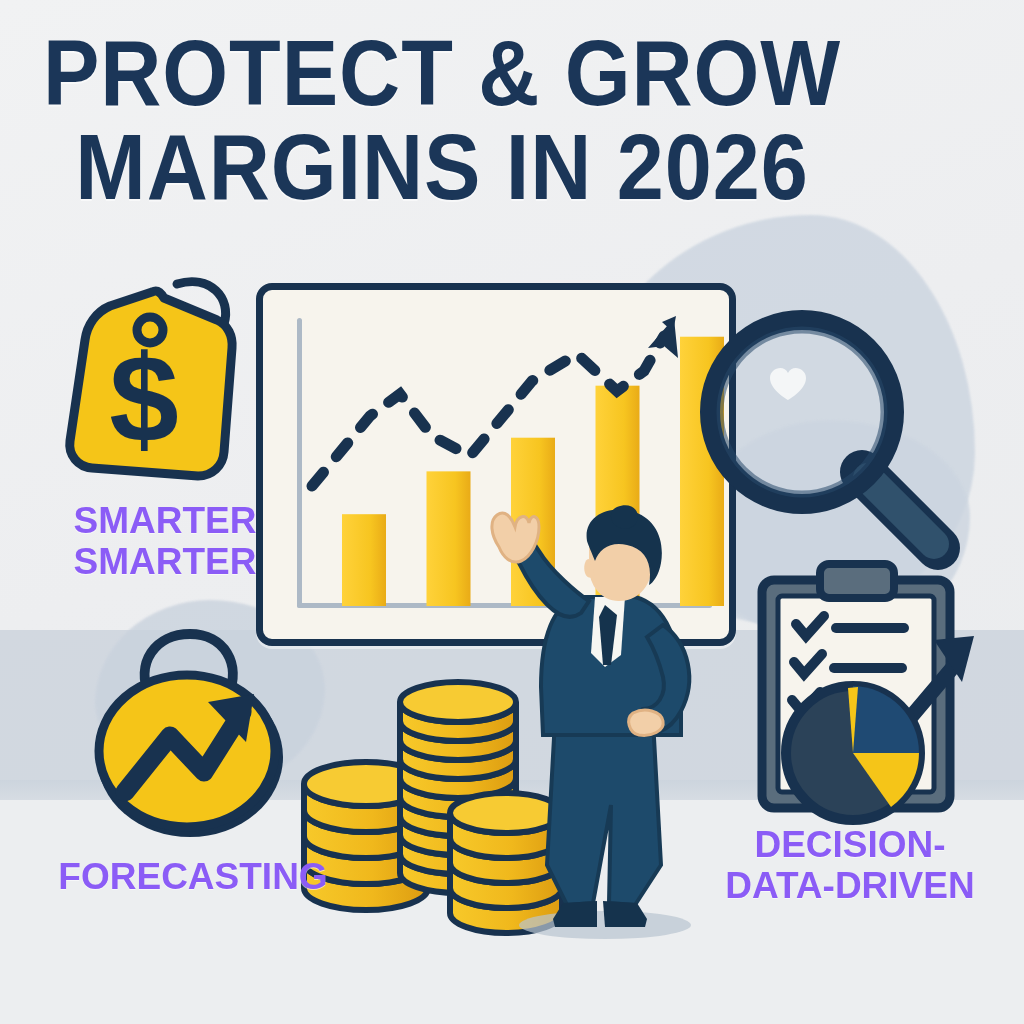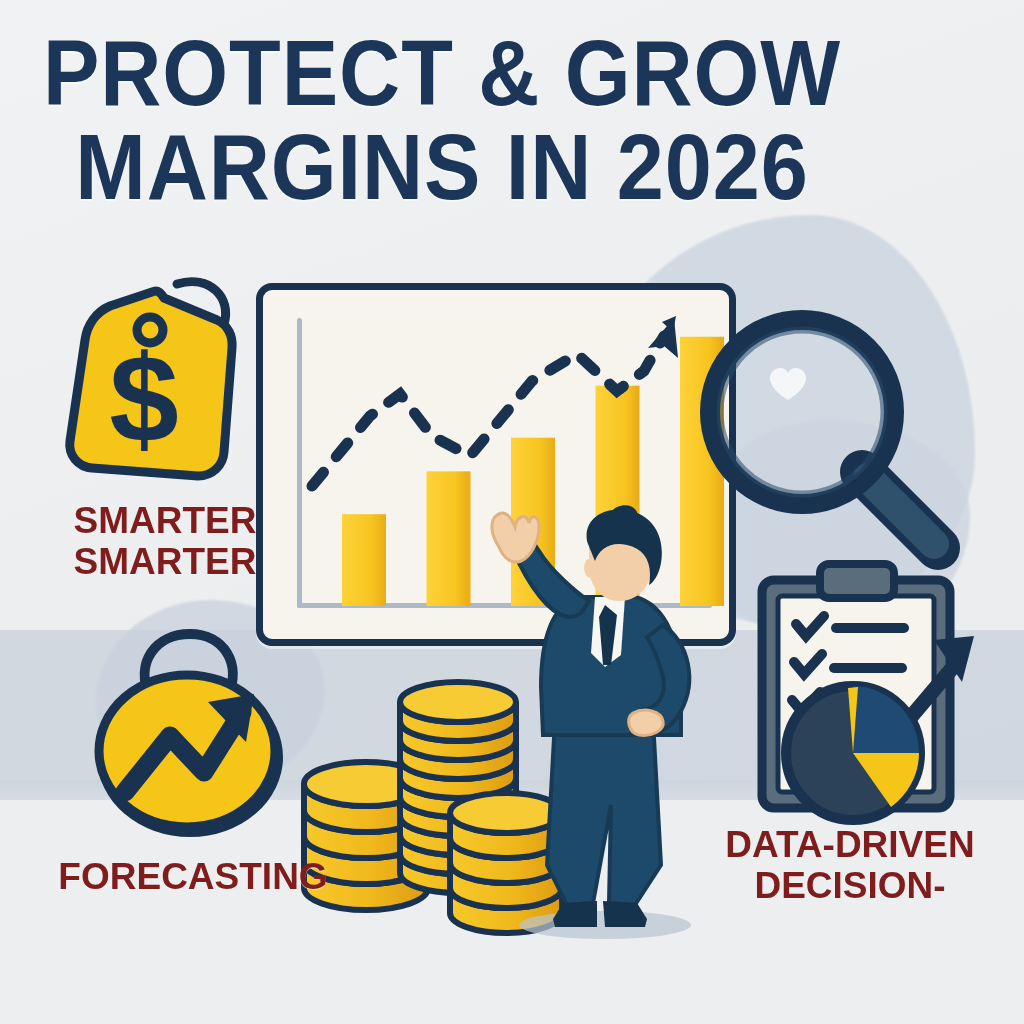--- a/index.html
+++ b/index.html
@@ -55,21 +55,21 @@
     font-weight:bold;
     font-size:92px;
     line-height:94px;
     letter-spacing:1px;
     transform:scaleX(.92);
     text-shadow:0 2px 0 rgba(255,255,255,.55);
   }
 
   
   .label{
-    color:#7f1d1d;font-weight:bold;
+    color:#8b5cf6;font-weight:bold;
     font-size:37px;line-height:41px;
     text-shadow:0 1px 0 rgba(255,255,255,.6);
   }
   #label-smarter{left:40px;top:500px;width:250px;text-align:center;}
   #label-forecasting{left:28px;top:856px;width:330px;text-align:center;}
   #label-data{left:690px;top:824px;width:320px;text-align:center;}
 
   
   .board{
     left:256px;top:283px;width:480px;height:363px;
@@ -269,17 +269,17 @@
   <div class="abs label" id="label-smarter">
     <div>SMARTER</div>
     <div>SMARTER</div>
   </div>
 
   <div class="abs label" id="label-forecasting">
     <div>FORECASTING</div>
   </div>
 
   <div class="abs label" id="label-data">
+    <div>DECISION-</div>
     <div>DATA-DRIVEN</div>
-    <div>DECISION-</div>
   </div>
 
 </div>
 
 </body></html>

